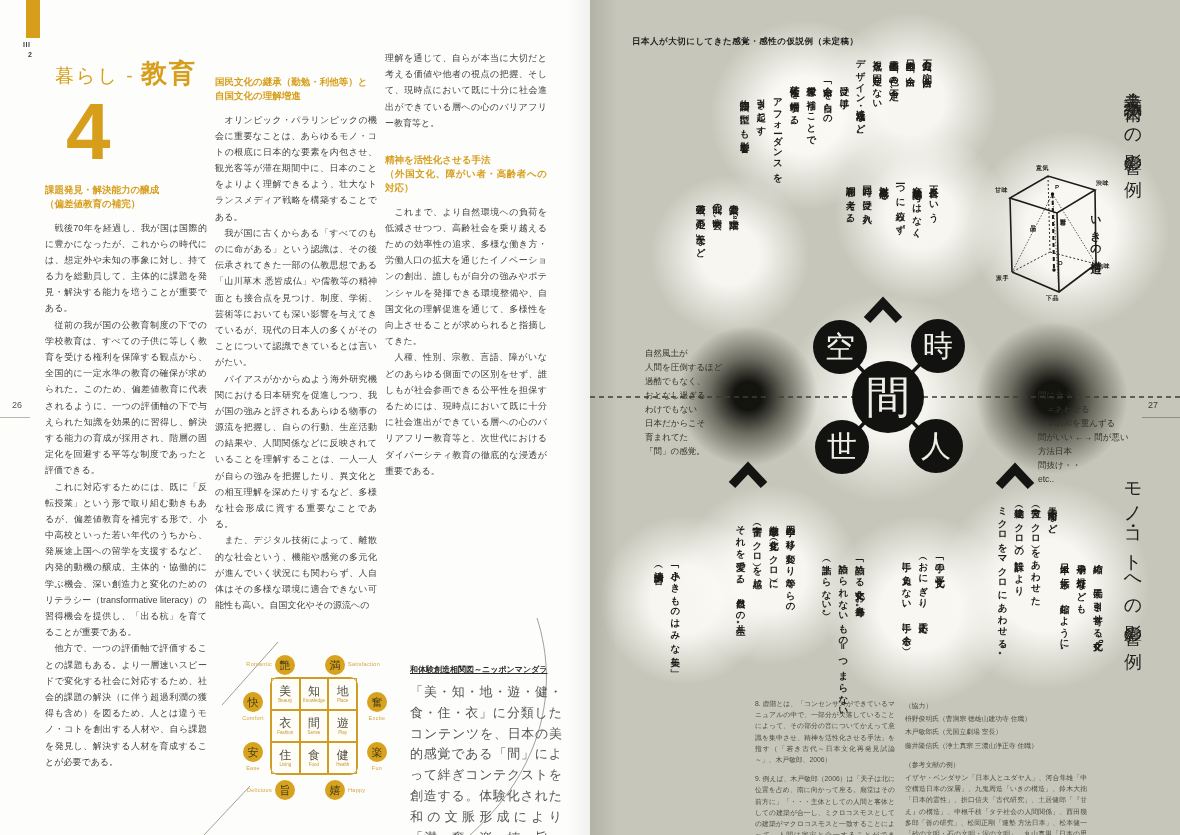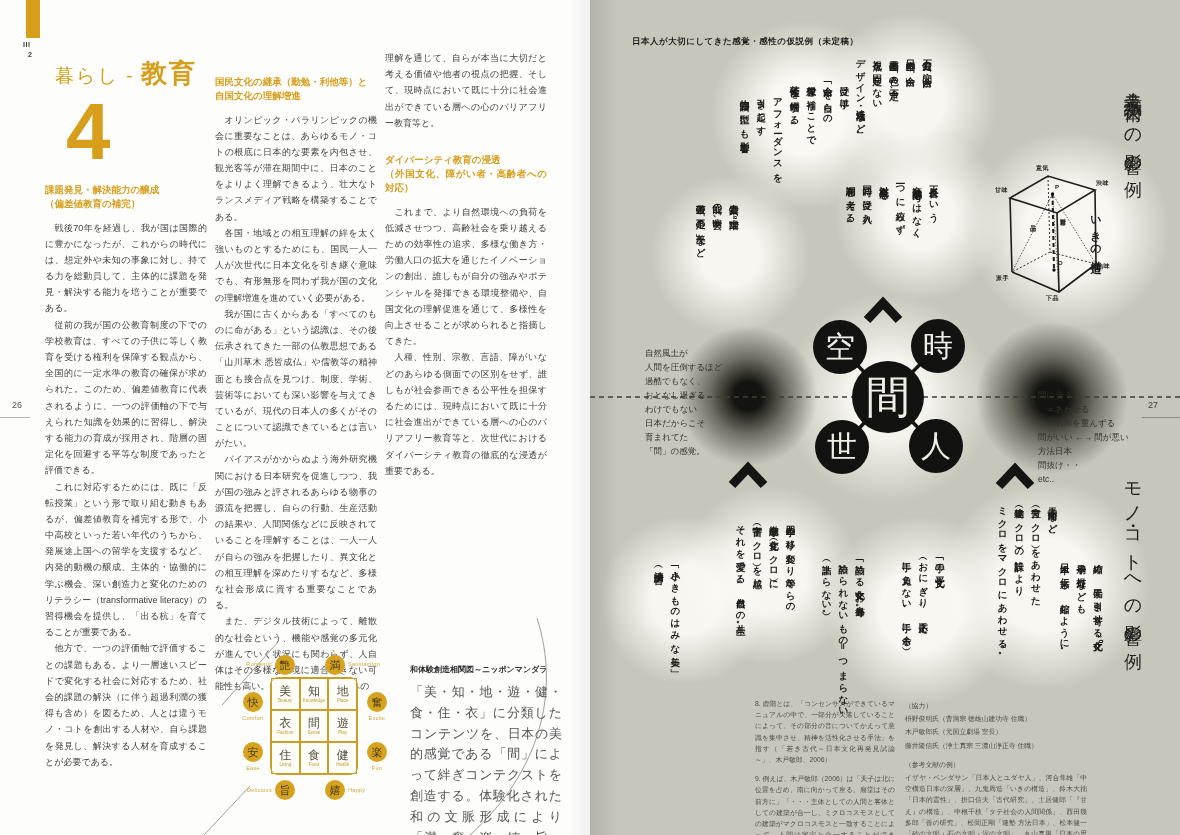--- a/index.html
+++ b/index.html
@@ -48,21 +48,21 @@
   .sat6{left:275px;top:780px;} .sat7{left:325px;top:780px;}
   .lab0{left:228px;width:44px;top:661px;text-align:right;}
   .lab1{left:348px;width:52px;top:661px;}
   .lab2{left:231px;width:44px;top:715px;text-align:center;}
   .lab3{left:355px;width:44px;top:715px;text-align:center;}
   .lab4{left:231px;width:44px;top:765px;text-align:center;}
   .lab5{left:355px;width:44px;top:765px;text-align:center;}
   .lab6{left:226px;width:46px;top:787px;text-align:right;}
   .lab7{left:348px;width:46px;top:787px;}
   .mandala-caption{position:absolute;left:410px;top:664px;width:152px;}
-  .mc-title{font-size:8px;font-weight:bold;color:#2b2b2b;}
+  .mc-title{font-size:8px;font-weight:bold;color:#2b2b2b;text-decoration:underline;}
   .mc-desc{font-size:13px;color:#555;line-height:1.6;margin-top:7px;text-align:justify;}
   .mc-credit{font-size:6.5px;color:#777;line-height:1.6;margin-top:14px;}
   .deco-svg{position:absolute;left:0;top:600px;pointer-events:none;}
 
   
   .rp-bg{position:absolute;inset:0;
     background:
       radial-gradient(circle at 158px 396px, rgba(10,10,6,.95) 0 14px, rgba(35,35,25,.55) 38px, rgba(60,60,45,0) 70px),
       radial-gradient(circle at 462px 398px, rgba(10,10,6,.95) 0 16px, rgba(35,35,25,.55) 42px, rgba(60,60,45,0) 76px),
       radial-gradient(circle at 215px 115px, rgba(252,251,246,.95) 0 38px, rgba(252,251,246,0) 95px),
@@ -141,29 +141,28 @@
       <p>　戦後70年を経過し、我が国は国際的に豊かになったが、これからの時代には、想定外や未知の事象に対し、持てる力を総動員して、主体的に課題を発見・解決する能力を培うことが重要である。</p>
       <p>　従前の我が国の公教育制度の下での学校教育は、すべての子供に等しく教育を受ける権利を保障する観点から、全国的に一定水準の教育の確保が求められた。このため、偏差値教育に代表されるように、一つの評価軸の下で与えられた知識を効果的に習得し、解決する能力の育成が採用され、階層の固定化を回避する平等な制度であったと評価できる。</p>
       <p>　これに対応するためには、既に「反転授業」という形で取り組む動きもあるが、偏差値教育を補完する形で、小中高校といった若い年代のうちから、発展途上国への留学を支援するなど、内発的動機の醸成、主体的・協働的に学ぶ機会、深い創造力と変化のためのリテラシー（transformative literacy）の習得機会を提供し、「出る杭」を育てることが重要である。</p>
       <p>　他方で、一つの評価軸で評価することの課題もある。より一層速いスピードで変化する社会に対応するため、社会的課題の解決（に伴う超過利潤の獲得も含め）を図るため、人とは違うモノ・コトを創出する人材や、自ら課題を発見し、解決する人材を育成することが必要である。</p>
     </div>
 
     <div class="col col2">
       <h3>国民文化の継承（勤勉・利他等）と
 自国文化の理解増進</h3>
       <p>　オリンピック・パラリンピックの機会に重要なことは、あらゆるモノ・コトの根底に日本的な要素を内包させ、観光客等が滞在期間中に、日本のことをよりよく理解できるよう、壮大なトランスメディア戦略を構築することである。</p>
-      <p>　各国・地域との相互理解の絆を太く強いものとするためにも、国民一人一人が次世代に日本文化を引き継ぐ意味でも、有形無形を問わず我が国の文化の理解増進を進めていく必要がある。</p>
       <p>　我が国に古くからある「すべてのものに命がある」という認識は、その後伝承されてきた一部の仏教思想である「山川草木 悉皆成仏」や儒教等の精神面とも接合点を見つけ、制度、学術、芸術等においても深い影響を与えてきているが、現代の日本人の多くがそのことについて認識できているとは言いがたい。</p>
       <p>　バイアスがかからぬよう海外研究機関における日本研究を促進しつつ、我が国の強みと評されるあらゆる物事の源流を把握し、自らの行動、生産活動の結果や、人間関係などに反映されていることを理解することは、一人一人が自らの強みを把握したり、異文化との相互理解を深めたりするなど、多様な社会形成に資する重要なことである。</p>
       <p>　また、デジタル技術によって、離散的な社会という、機能や感覚の多元化が進んでいく状況にも関わらず、人自体はその多様な環境に適合できない可能性も高い。自国文化やその源流への</p>
     </div>
 
     <div class="col col3">
       <p>理解を通じて、自らが本当に大切だと考える価値や他者の視点の把握、そして、現時点において既に十分に社会進出ができている層への心のバリアフリー教育等と。</p>
-      <h3 class="h-gap">ダイバーシティ教育の浸透
+      <h3 class="h-gap">精神を活性化させる手法
 （外国文化、障がい者・高齢者への対応）</h3>
       <p>　これまで、より自然環境への負荷を低減させつつ、高齢社会を乗り越えるための効率性の追求、多様な働き方・労働人口の拡大を通じたイノベーションの創出、誰しもが自分の強みやポテンシャルを発揮できる環境整備や、自国文化の理解促進を通じて、多様性を向上させることが求められると指摘してきた。</p>
       <p>　人種、性別、宗教、言語、障がいなどのあらゆる側面での区別をせず、誰しもが社会参画できる公平性を担保するためには、現時点において既に十分に社会進出ができている層への心のバリアフリー教育等と、次世代におけるダイバーシティ教育の徹底的な浸透が重要である。</p>
     </div>
 
     <svg class="deco-svg" width="590" height="235" viewBox="0 0 590 235">
       <path d="M222,105 L278,42" stroke="#a19f93" stroke-width="1" fill="none"></path>
       <path d="M250,186 L204,235" stroke="#a19f93" stroke-width="1" fill="none"></path>
       <path d="M537,18 C560,90 542,170 470,235" stroke="#a19f93" stroke-width="1" fill="none"></path>
     </svg>

